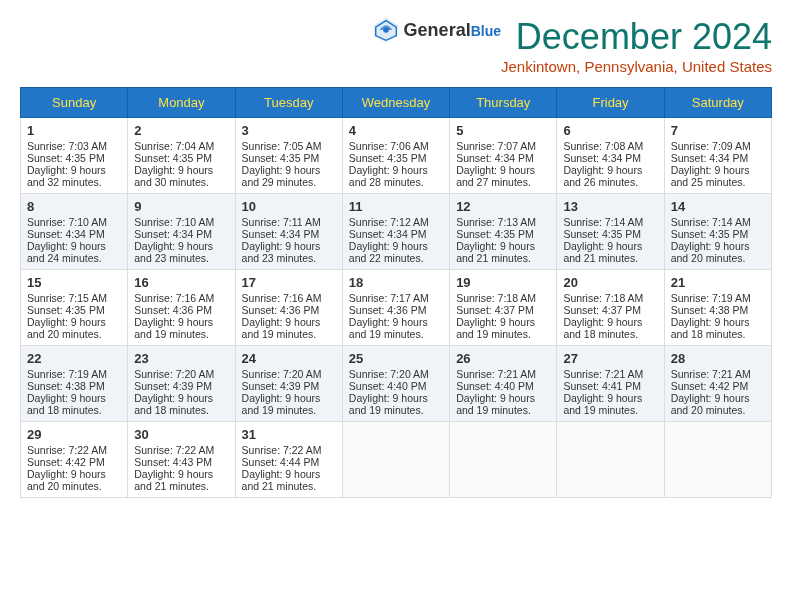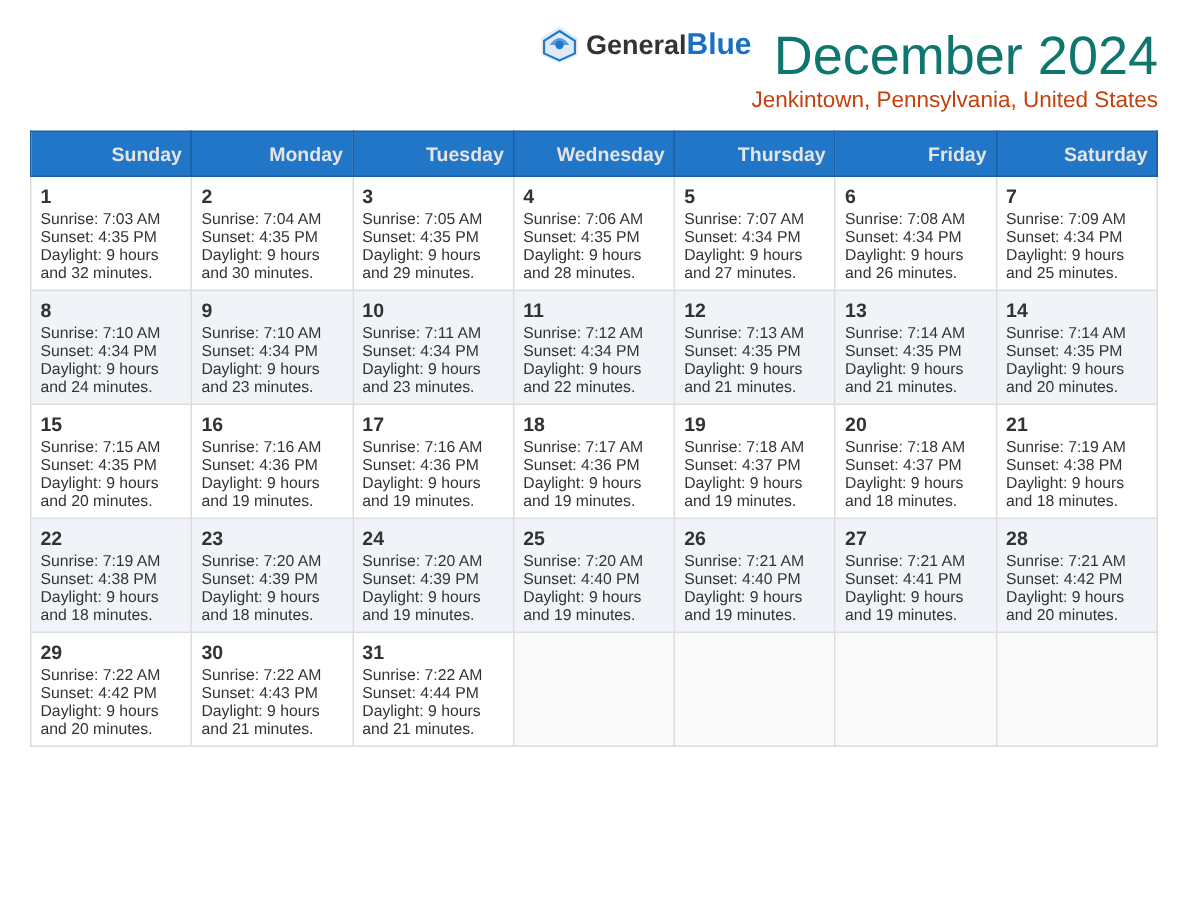--- a/index.html
+++ b/index.html
@@ -21,21 +21,21 @@
       align-items: center;
       gap: 4px;
     }
     .logo-text-general {
       font-size: 18px;
       font-weight: bold;
       color: #333;
       line-height: 1;
     }
     .logo-text-blue {
-      font-size: 20px;
+      font-size: 14px;
       font-weight: bold;
       color: #1a6fc4;
       line-height: 1;
     }
     .logo-icon {
       width: 28px;
       height: 28px;
     }
     .title-section {
       text-align: right;
@@ -49,25 +49,25 @@
       font-size: 15px;
       color: #c2410c;
     }
     .calendar-table {
       width: 100%;
       border-collapse: collapse;
       border: 1px solid #ccc;
     }
     .calendar-table th {
       background-color: #2176c7;
-      color: #e5e5e5;
+      color: #fde047;
       font-size: 13px;
-      font-weight: bold;
+      font-weight: normal;
       padding: 7px 6px;
-      text-align: right;
+      text-align: center;
       border: 1px solid #1a5fa0;
     }
     .calendar-table td {
       vertical-align: top;
       padding: 5px 6px;
       border: 1px solid #ddd;
       font-size: 10.5px;
       color: #333;
       min-width: 100px;
       width: 14.28%;

